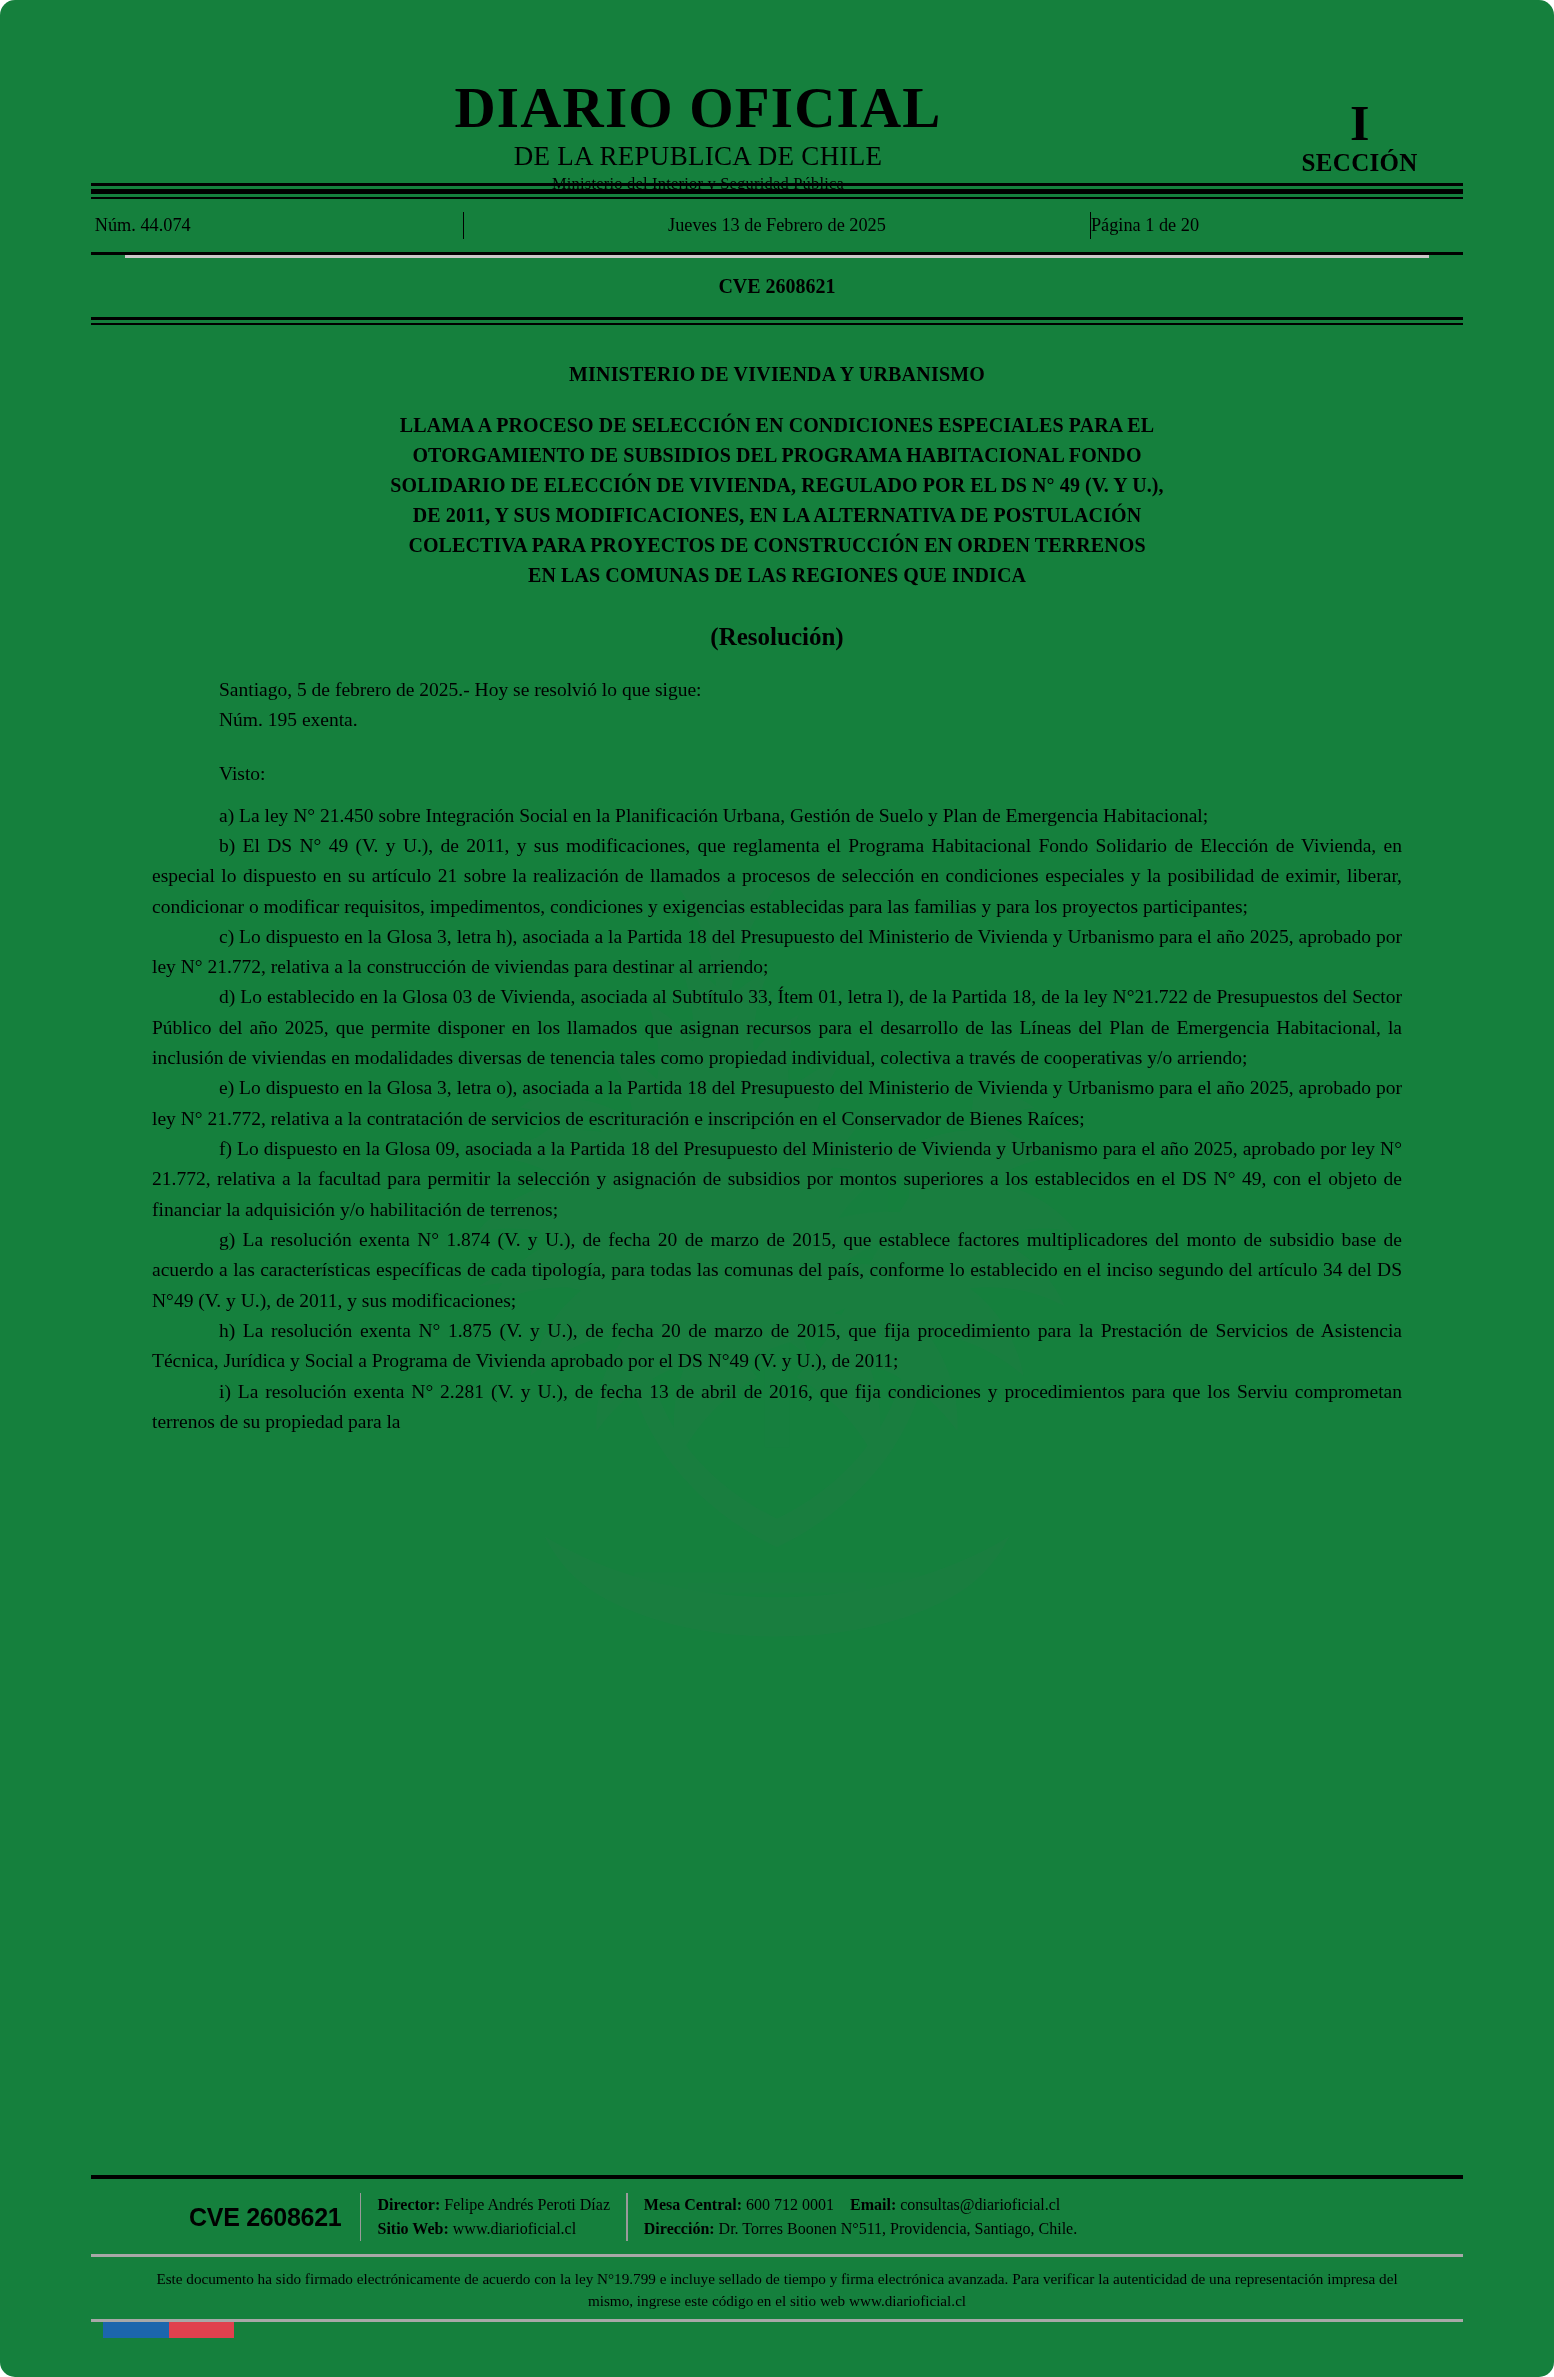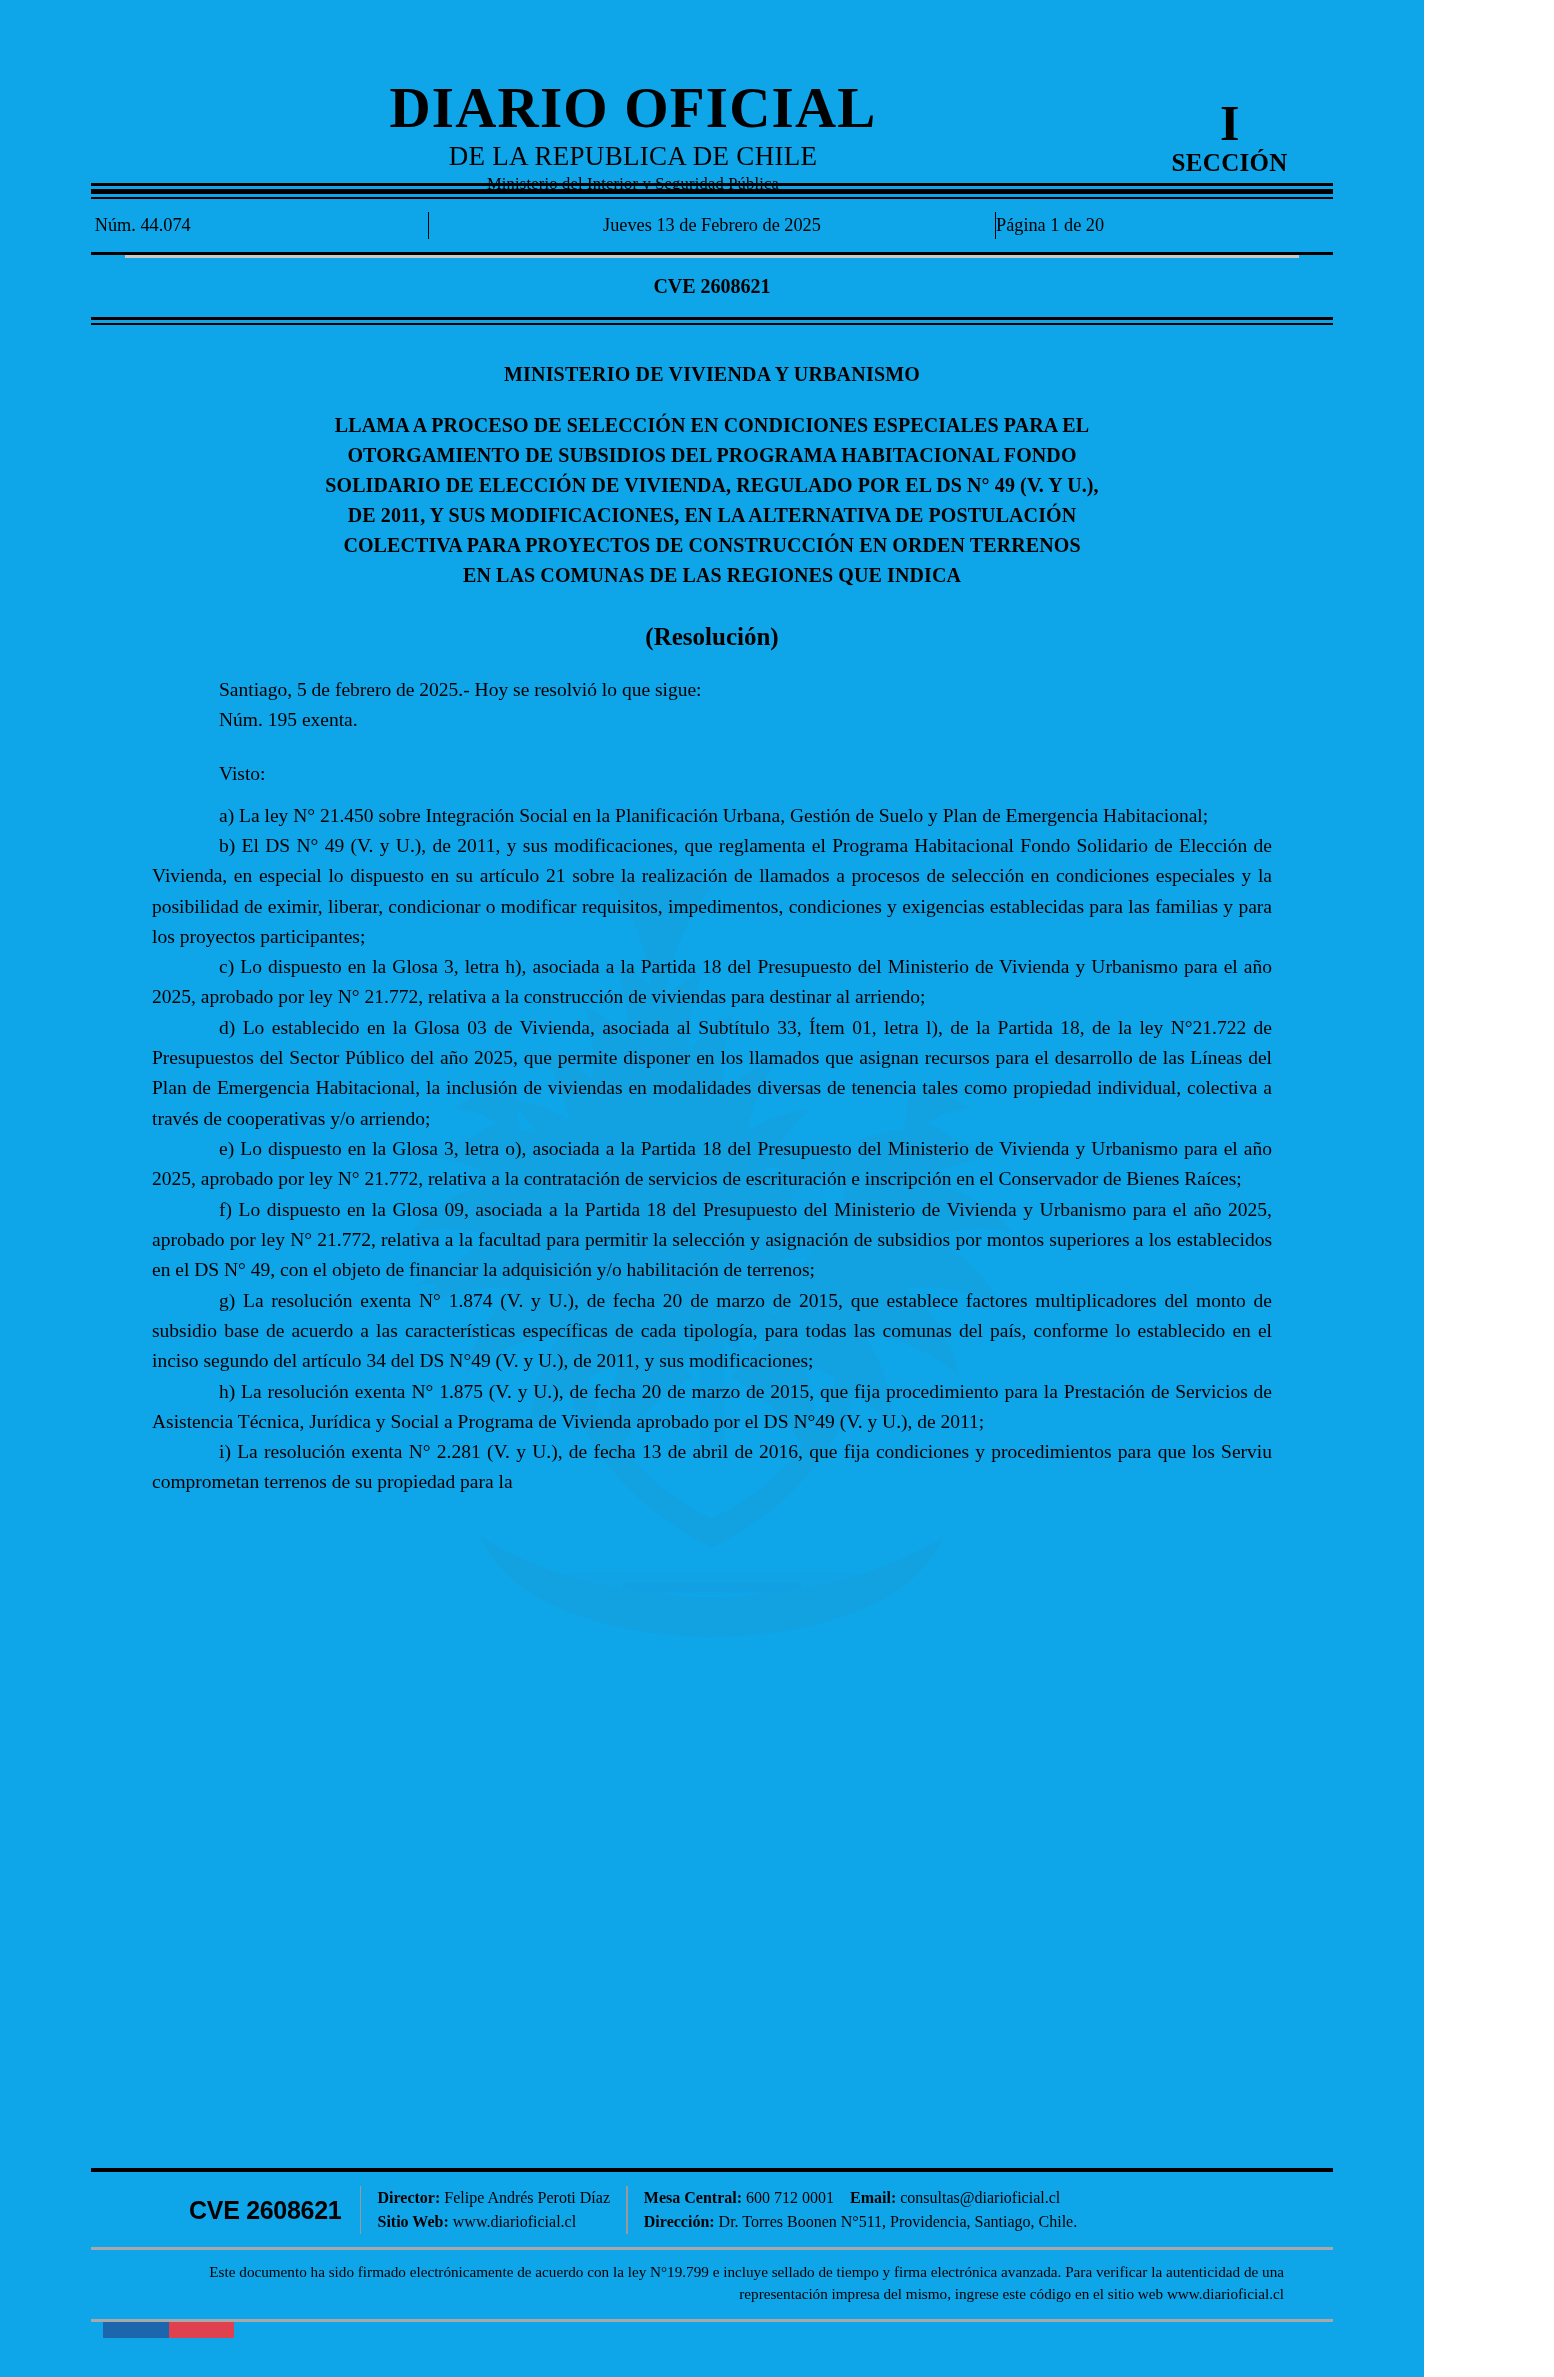--- a/index.html
+++ b/index.html
@@ -7,25 +7,26 @@
     margin: 0;
     padding: 0;
     background: #ffffff;
   }
   body {
     font-family: "Liberation Serif", "DejaVu Serif", serif;
     color: #000;
   }
   .page {
     position: relative;
-    width: 1424px;
+    width: 1554px;
     height: 2377px;
-    background: #0ea5e9;
+    background: #15803d;
     overflow: hidden;
     box-sizing: border-box;
+    border-radius: 15px;
   }
 
   
   .watermark {
     position: absolute;
     left: 50%;
     top: 872px;
     transform: translateX(-50%);
     width: 719px;
     height: 786px;
@@ -211,22 +212,22 @@
   .f-col {
     padding: 0 16px;
     font-size: 16px;
     line-height: 1.48;
   }
   .f-col b { font-weight: bold; }
   .footer-rule-mid { height: 3px; background: #a8a8a8; }
   .legal {
     font-size: 15.2px;
     line-height: 1.44;
-    text-align: right;
-    padding: 11px 49px 14px 49px;
+    text-align: center;
+    padding: 11px 49px 7px 49px;
   }
   .footer-rule-bot { height: 3px; background: #a8a8a8; }
   .flag {
     display: flex;
     width: 131px;
     height: 16px;
     margin: 0 0 39px 12.2px;
   }
   .flag-blue { width: 50%; height: 100%; }
   .flag-red  { width: 50%; height: 100%; }

